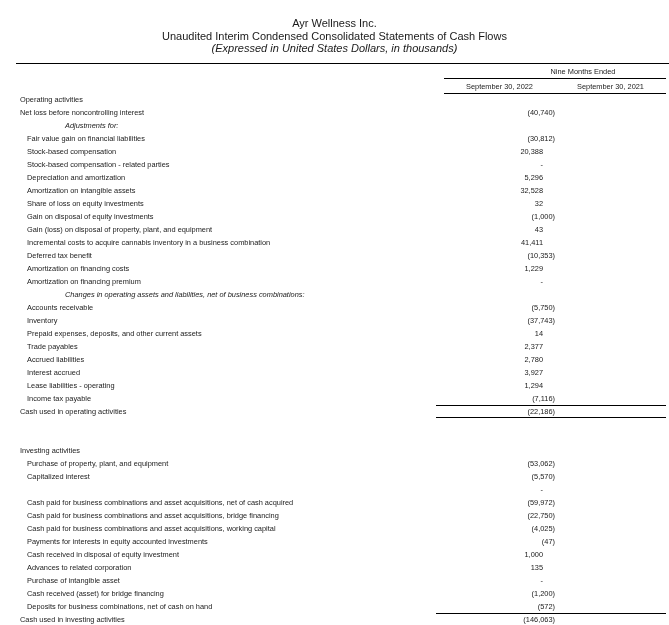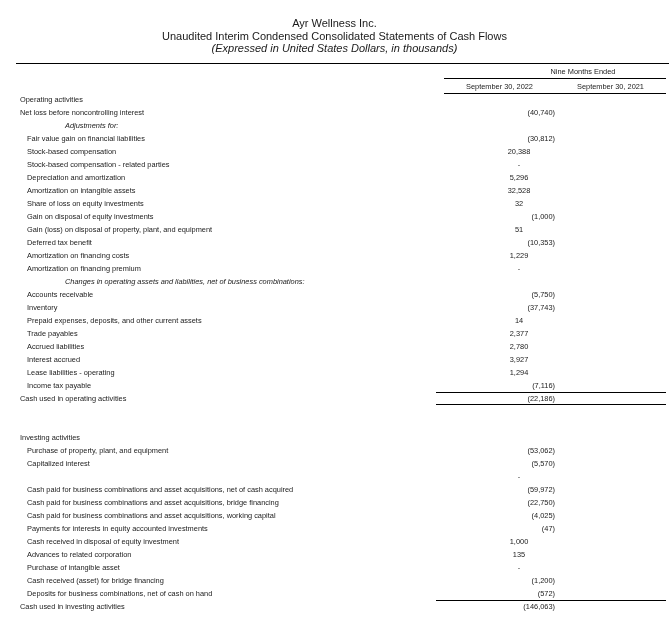--- a/index.html
+++ b/index.html
@@ -20,21 +20,21 @@
     .rule-dates { position: absolute; left: 444px; width: 222px; top: 93px; border-top: 1px solid #000; }
 
     .rows { position: absolute; left: 0; top: 93px; width: 567px; }
     .row { position: relative; height: 13px; line-height: 13px; }
     .row .lbl { position: absolute; left: 20px; white-space: nowrap; }
     .row.ind .lbl { left: 27px; }
     .row.ital .lbl { font-style: italic; margin-left: 45px; }
     .row .v1 { position: absolute; right: 569px; width: 80px; text-align: right; }
     .row .v2 { position: absolute; right: 12px; width: 80px; text-align: right; }
     .row .v1.pos { right: 572px; }
-    .row .v2.pos { right: 8px; text-align: center; }
+    .row .v2.pos { right: 24px; }
     .row.blank { height: 13px; }
     .row.total .rl1 { position: absolute; left: 436px; width: 230px; top: 0; border-top: 1px solid #000; }
     .row.total .rl2 { position: absolute; left: 436px; width: 230px; bottom: 0; border-top: 1px solid #000; }
   </style>
 </head>
 <body>
 
 <div class="hdr l1">Ayr Wellness Inc.</div>
 <div class="hdr l2">Unaudited Interim Condensed Consolidated Statements of Cash Flows</div>
 <div class="hdr l3">(Expressed in United States Dollars, in thousands)</div>
@@ -94,21 +94,26 @@
       <span class="v2 pos">32</span>
     </div>
     <div class="row ind">
       <span class="lbl">Gain on disposal of equity investments</span>
       <span class="v1 pos">-</span>
       <span class="v2">(1,000)</span>
     </div>
     <div class="row ind">
       <span class="lbl">Gain (loss) on disposal of property, plant, and equipment</span>
       <span class="v1">(190)</span>
-      <span class="v2 pos">51</span>
+      <span class="v2 pos">43</span>
+    </div>
+    <div class="row ind">
+      <span class="lbl">Incremental costs to acquire cannabis inventory in a business combination</span>
+      <span class="v1 pos">6,216</span>
+      <span class="v2 pos">41,411</span>
     </div>
     <div class="row ind">
       <span class="lbl">Deferred tax benefit</span>
       <span class="v1">(2,128)</span>
       <span class="v2">(10,353)</span>
     </div>
     <div class="row ind">
       <span class="lbl">Amortization on financing costs</span>
       <span class="v1 pos">1,719</span>
       <span class="v2 pos">1,229</span>

